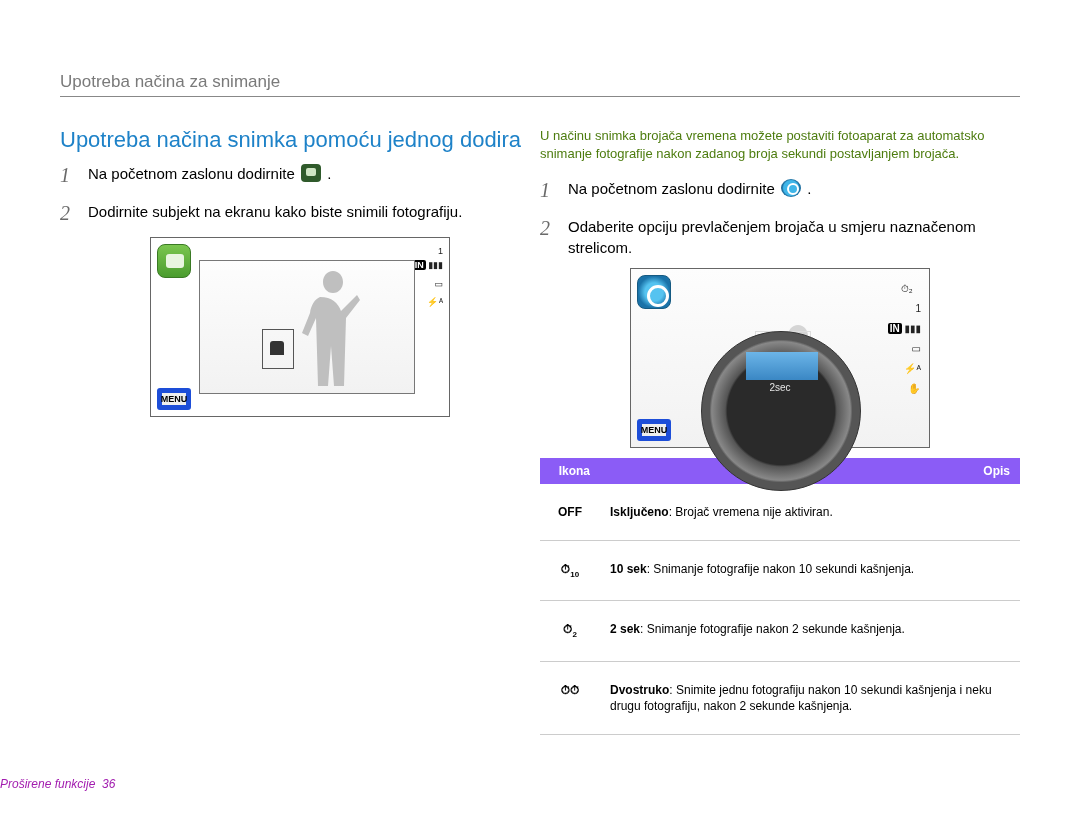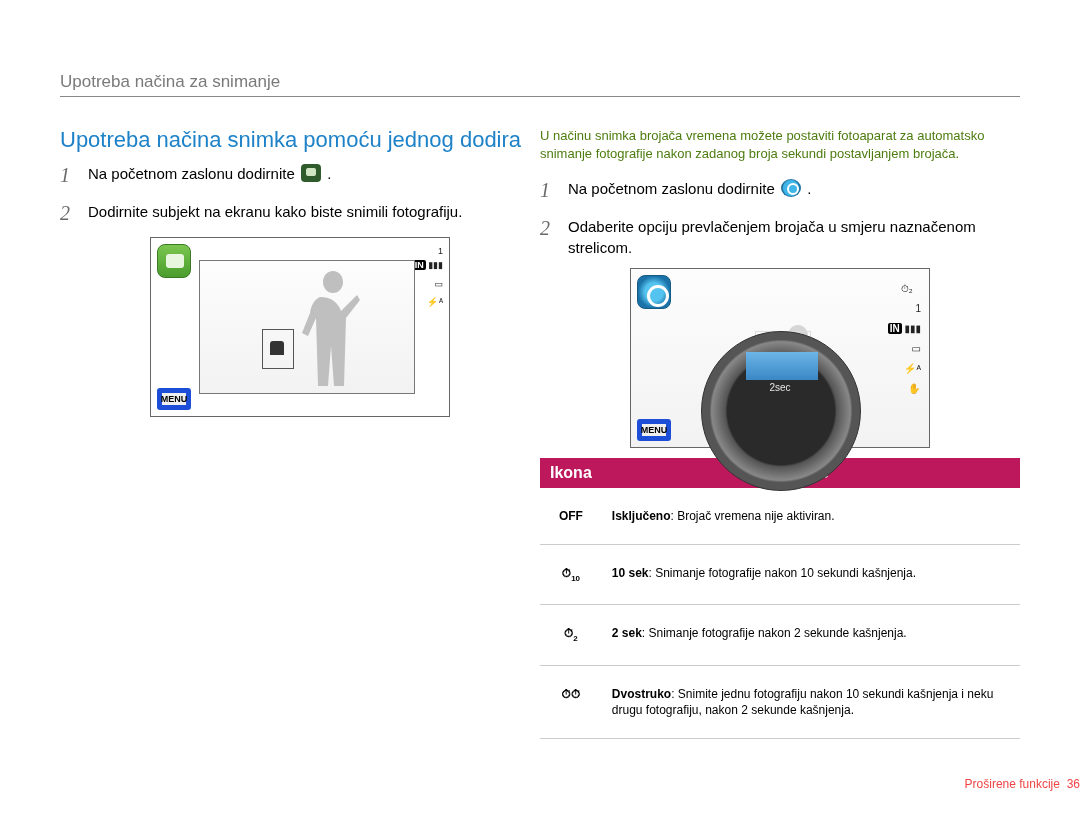--- a/index.html
+++ b/index.html
@@ -39,27 +39,27 @@
   
   .screen.timer .viewport { border: none; left:0; right:0; top:0; bottom:0; }
   .screen.timer .focus-box2 { position:absolute; left:124px; top:62px; width:56px; height:42px; border:1px solid #ddd; }
   .dial { position:absolute; left:70px; bottom:-44px; width:160px; height:160px; border-radius:50%; background: radial-gradient(circle,#2a2a2a 48%,#555 50%,#888 62%,#555 64%); border:1px solid #333; overflow:hidden; }
   .dial::after { content:""; position:absolute; left:44px; top:20px; width:72px; height:28px; background: linear-gradient(#6cb5e8,#3a87c4); }
   .dial-label { position:absolute; bottom:54px; left: 50%; transform:translateX(-50%); color:#e4e4e4; font-size:10px; z-index:1; }
   .screen.timer .side-icons-right { position:absolute; right:8px; top:10px; font-size:10px; text-align:right; line-height:2; color:#222; }
   .screen.timer .side-icons-right span { display:block; }
 
   table.icon-table { width: 100%; border-collapse: collapse; font-size: 12px; margin-top: 10px; }
-  .icon-table th { background: #be185d; color: #fff; text-align: center; padding: 6px 10px; font-weight: bold; font-size:16px; }
+  .icon-table th { background: #8b5cf6; color: #fff; text-align: right; padding: 6px 10px; font-weight: bold; font-size:12px; }
   .icon-table td { border-bottom: 1px solid #ccc; padding: 20px 10px; vertical-align: top; line-height:1.35; }
   .icon-table td.icon-cell { text-align:center; font-weight: bold; width: 60px; font-size:12px; }
   .timer-icon { display:inline-block; font-family: Arial; font-weight:bold; }
   .timer-icon .sub { font-size:8px; vertical-align: sub; margin-top: 32px; }
 
-  .footer { position:absolute; bottom: 24px; left:0; right:0; text-align:right; font-size:12px; color:#ef4444; }
+  .footer { position:absolute; bottom: 24px; left:0; right:0; text-align:left; font-size:12px; color:#a21caf;font-style:italic; }
 </style>
 </head>
 <body>
 
 <div class="page">
   <div class="chapter">Upotreba načina za snimanje</div>
   <hr class="rule">
 
   <div class="columns">
 

